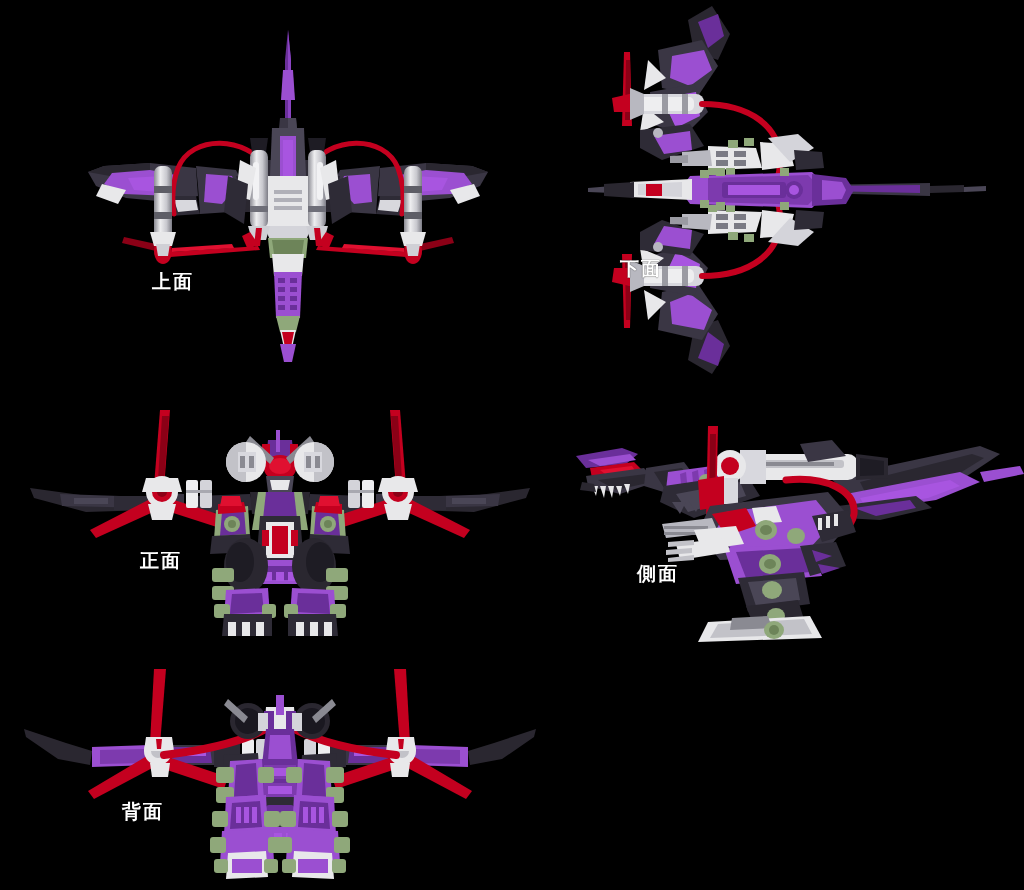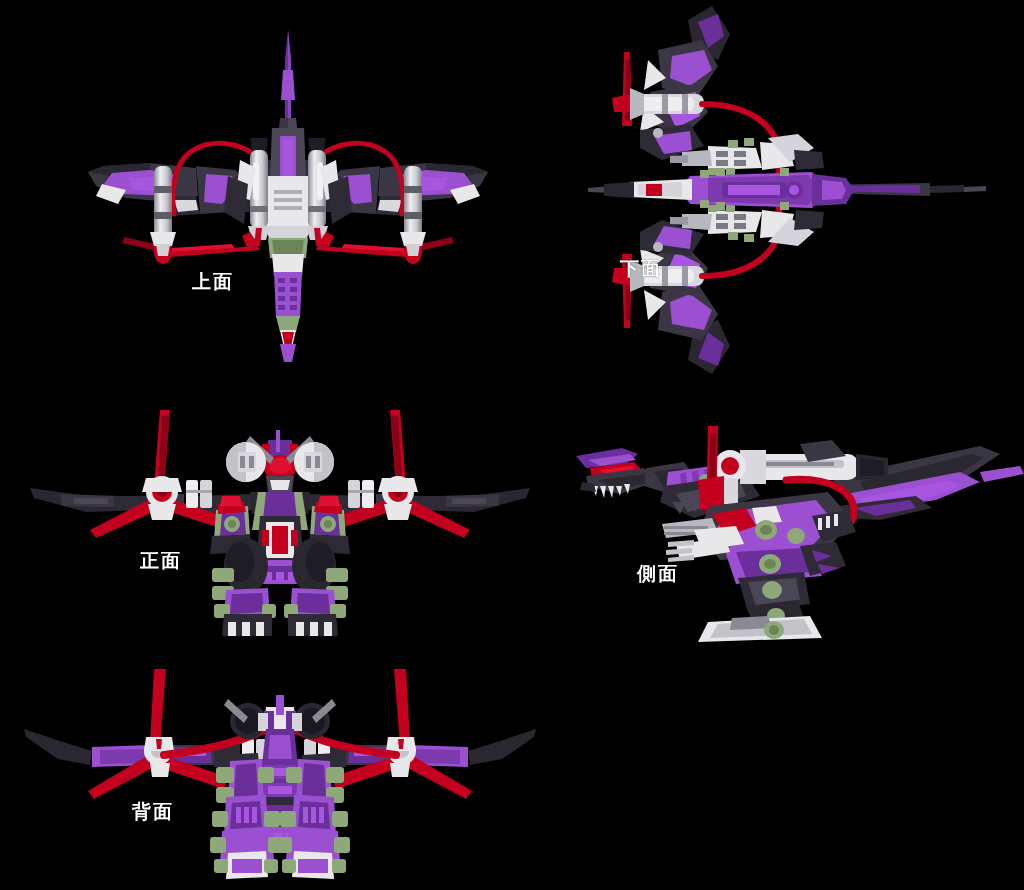--- a/index.html
+++ b/index.html
@@ -175,21 +175,21 @@
         <path d="M280 344 L296 344 L292 362 L284 362 Z" fill="#9b4fd1"></path>
       </g>
 
       <g>
         <path d="M256 228 L262 228 L260 246 L254 246 Z" fill="#c4001f"></path>
         <path d="M314 228 L320 228 L322 246 L316 246 Z" fill="#c4001f"></path>
         <path d="M250 232 L258 244 L248 250 L242 236 Z" fill="#c4001f"></path>
         <path d="M326 232 L318 244 L328 250 L334 236 Z" fill="#c4001f"></path>
       </g>
     </svg>
-    <div class="view-label" style="left:152px;top:269px;margin-left:40px;">上面</div>
+    <div class="view-label" style="left:152px;top:269px;">上面</div>
   </div>
 
   <div class="view" style="left:0px;top:400px;width:560px;height:250px;">
     <svg width="560" height="250" viewBox="0 0 560 250">
 
       <g>
         <path d="M30 88 L88 96 L150 96 L150 110 L86 112 L34 98 Z" fill="#2a2730"></path>
         <path d="M60 94 L150 97 L150 108 L62 106 Z" fill="#3a3644"></path>
         <rect x="74" y="98" width="34" height="6" fill="#4a4656"></rect>
         <path d="M114 96 L150 96 L150 110 L114 110 Z" fill="#2e2b36"></path>
@@ -782,16 +782,16 @@
         <rect x="280" y="156" width="16" height="16" rx="3" fill="#8fa87a"></rect>
         <path d="M338 176 L288 174 L286 206 L340 208 Z" fill="#9b4fd1"></path>
         <rect x="334" y="182" width="16" height="16" rx="3" fill="#8fa87a"></rect>
         <rect x="276" y="182" width="16" height="16" rx="3" fill="#8fa87a"></rect>
         <path d="M332 198 L294 196 L292 222 L334 224 Z" fill="#e8e8ea"></path>
         <rect x="298" y="204" width="30" height="14" fill="#9b4fd1"></rect>
         <rect x="332" y="204" width="14" height="14" rx="3" fill="#8fa87a"></rect>
         <rect x="282" y="204" width="14" height="14" rx="3" fill="#8fa87a"></rect>
       </g>
     </svg>
-    <div class="view-label" style="left:132px;top:144px;">背面</div>
+    <div class="view-label" style="left:122px;top:144px;">背面</div>
   </div>
 
 </div>
 
 </body></html>

